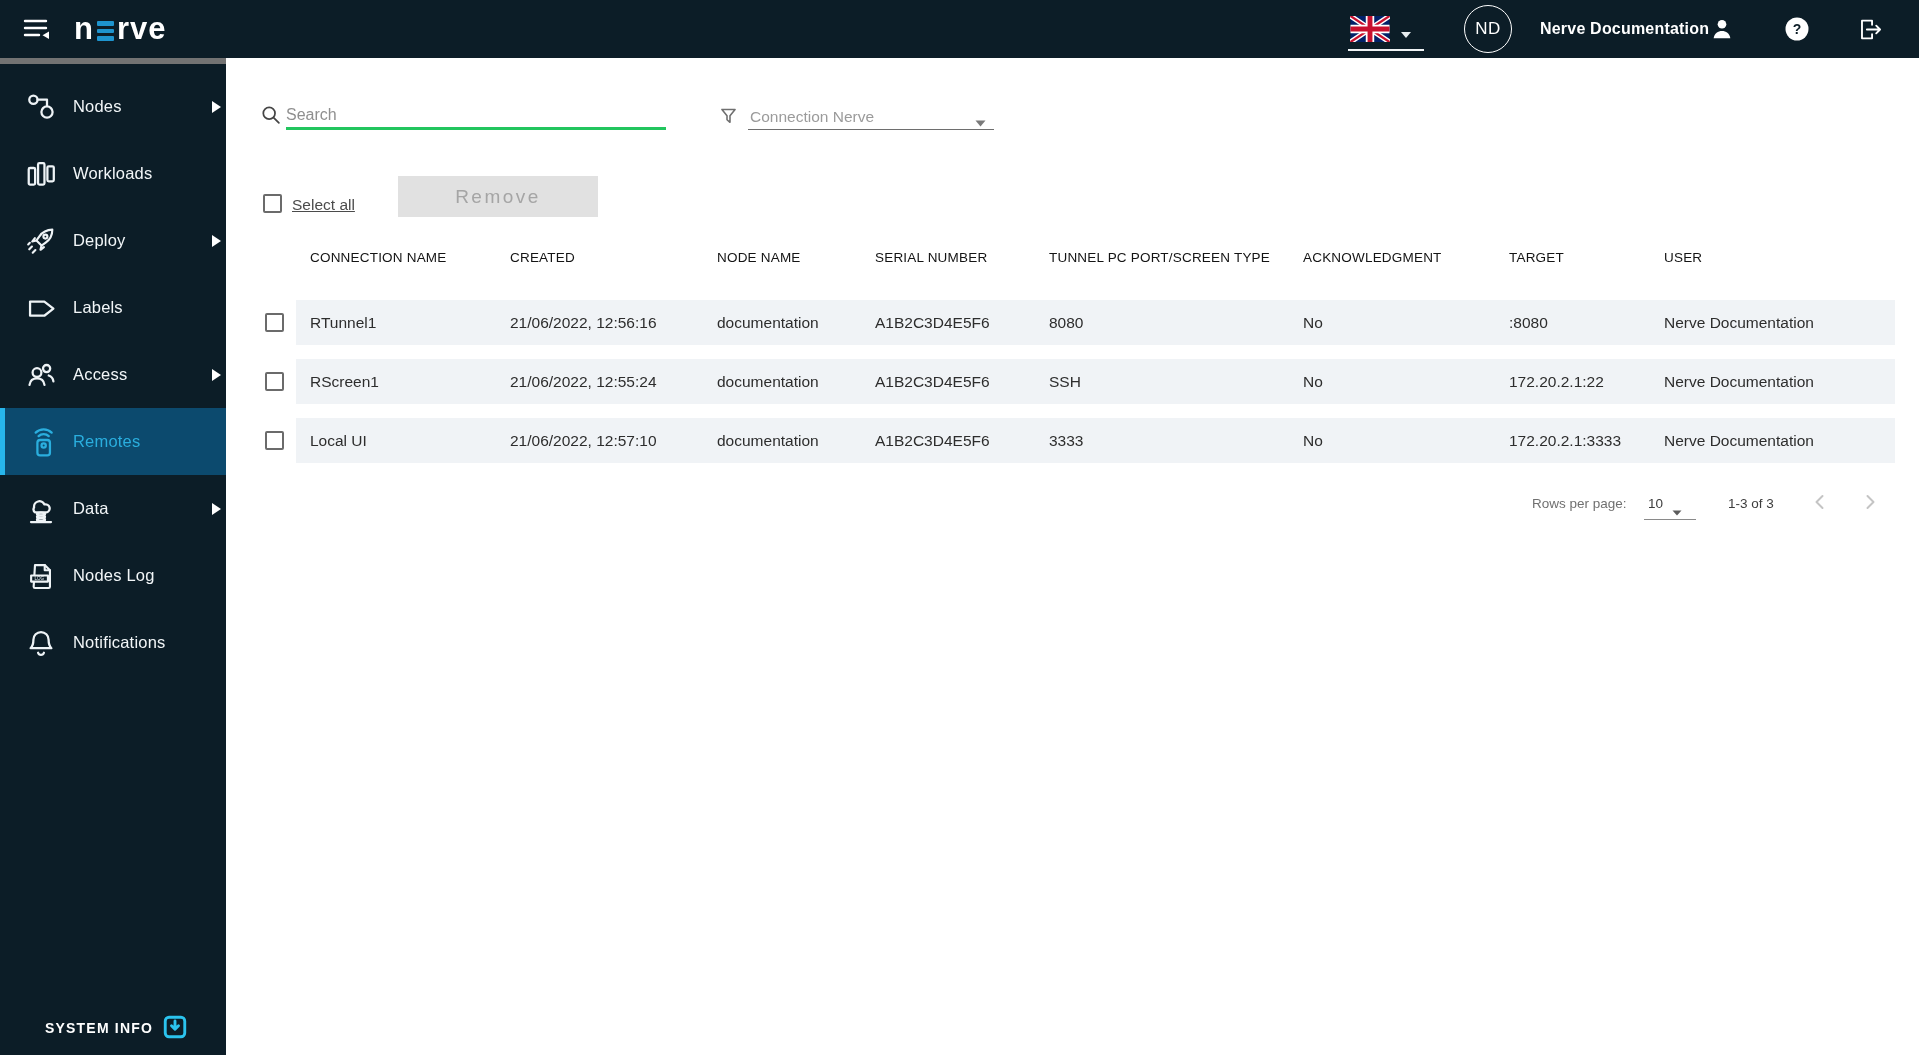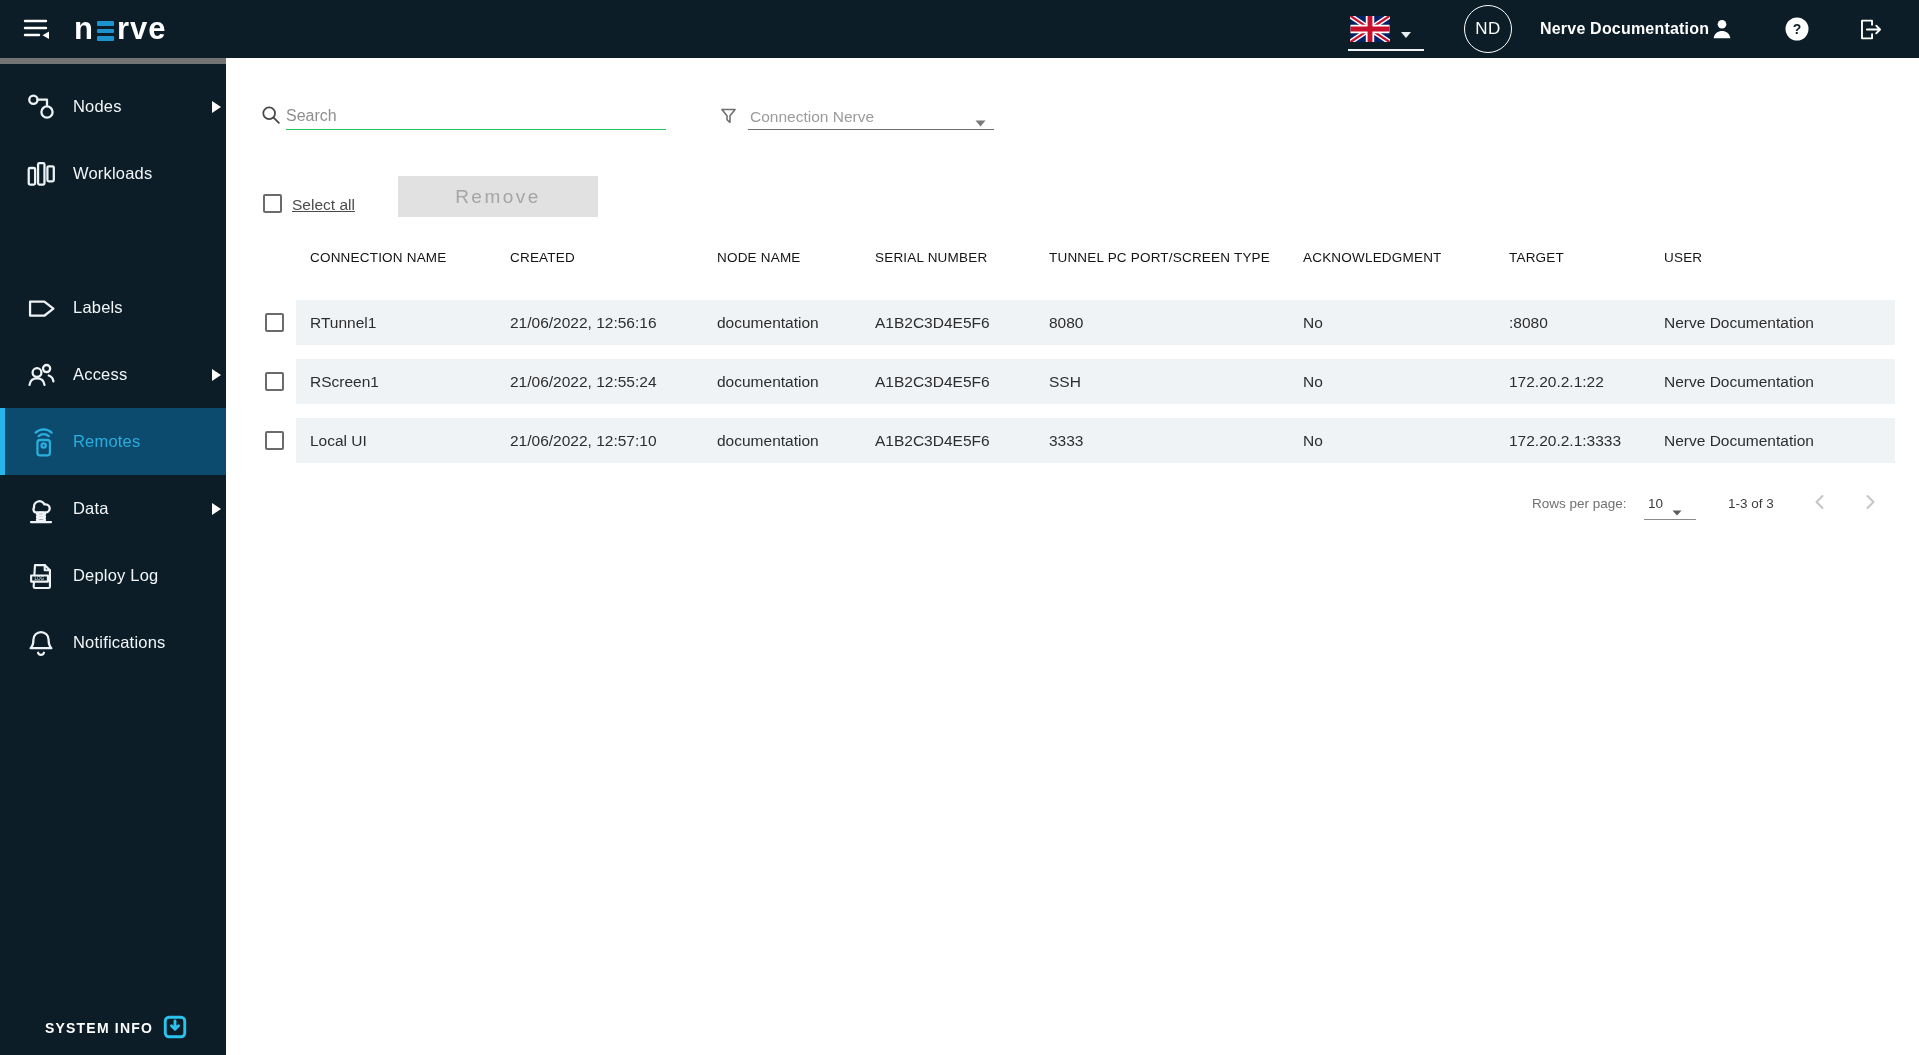--- a/index.html
+++ b/index.html
@@ -37,21 +37,21 @@
   .side-item.active .icon { color:#2aaede; }
   .side-item.active .lbl { color:#2aaede; }
   .sysinfo { position:absolute; left:0; top:944px; width:226px; height:44px; cursor:pointer; }
   .sysinfo .lbl { position:absolute; left:45px; top:12px; color:#fff; font-size:14px; font-weight:bold; letter-spacing:1.2px; }
   .sysinfo .icon { position:absolute; left:160px; top:4px; width:30px; height:30px; color:#2bc3ee; }
   
   .main { position:absolute; left:226px; top:58px; width:1693px; height:997px; background:#fff; }
   .search-wrap { position:absolute; left:34px; top:44px; width:410px; height:30px; }
   .search-wrap .sicon { position:absolute; left:0; top:2px; }
   .search-input { position:absolute; left:26px; top:0; width:380px; height:28px; border:none; outline:none;
-                  border-bottom:1px solid #22c55e; font-size:16px; color:#333; font-family:"Liberation Sans",sans-serif; background:transparent; }
+                  border-bottom:3px solid #22c55e; font-size:16px; color:#333; font-family:"Liberation Sans",sans-serif; background:transparent; }
   .search-input::placeholder { color:#8f8f8f; opacity:1; }
   .filter-wrap { position:absolute; left:492px; top:44px; width:276px; height:30px; cursor:pointer; }
   .filter-wrap .ficon { position:absolute; left:0; top:3px; }
   .filter-field { position:absolute; left:30px; top:0; width:246px; height:28px; border-bottom:1px solid #6e6e6e; }
   .filter-field .ph { position:absolute; left:2px; top:6px; font-size:15.5px; color:#9b9b9b; }
   .filter-field .caret { position:absolute; right:8px; top:11px; }
   .selectall { position:absolute; left:37px; top:136px; height:20px; }
   .cb { width:19px; height:19px; border:2px solid #6b6b6b; border-radius:2px; background:#fff; cursor:pointer; }
   .selectall .cb { position:absolute; left:0; top:0; }
   .selectall .lbl { position:absolute; left:29px; top:2px; font-size:15.5px; color:#4b4b4b; white-space:nowrap;text-decoration:underline; }
@@ -162,20 +162,36 @@
       <span class="icon">
         <svg width="32" height="32" viewBox="0 0 24 24" fill="none" stroke="currentColor" stroke-width="1.7" stroke-linejoin="round">
           <rect x="2.8" y="7.5" width="4.8" height="12.5" rx="1"></rect>
           <rect x="9.8" y="3.8" width="4.8" height="16.2" rx="1"></rect>
           <rect x="16.8" y="6.2" width="4.8" height="11.3" rx="1"></rect>
         </svg>
       </span>
       <span class="lbl">Workloads</span>
     </div>
 
+    <div class="side-item" style="top:143px">
+      <span class="icon">
+        <svg width="32" height="32" viewBox="0 0 24 24" fill="none" stroke="currentColor" stroke-width="1.6" stroke-linecap="round" stroke-linejoin="round">
+          <path d="M20.5 3.5c-4 .1-7.5 1.9-9.7 5L8.6 11.6l3.8 3.8 3.1-2.2c3.1-2.2 5-5.7 5-9.7z"></path>
+          <circle cx="15.3" cy="8.7" r="1.5"></circle>
+          <path d="M8.6 11.6l-3.2.8 2-2.6M12.4 15.4l-.8 3.2 2.6-2"></path>
+          <path d="M5.2 16.2l-2 2M7.8 18.8l-2 2M3.6 13.4l-1.2 1.2"></path>
+        </svg>
+      </span>
+      <span class="lbl">Deploy</span>
+      <span class="chev">
+        <svg width="11" height="14" viewBox="0 0 11 14">
+            <polygon points="1,1 10,7 1,13" fill="#fff"></polygon>
+          </svg>
+      </span>
+    </div>
 
     <div class="side-item" style="top:210px">
       <span class="icon">
         <svg width="32" height="32" viewBox="0 0 24 24" fill="none" stroke="currentColor" stroke-width="1.7" stroke-linejoin="round">
           <path d="M3.8 7.2h10.7l6.8 5.3-6.8 5.3H3.8z"></path>
         </svg>
       </span>
       <span class="lbl">Labels</span>
     </div>
 
@@ -228,21 +244,21 @@
 
     <div class="side-item" style="top:478px">
       <span class="icon">
         <svg width="32" height="32" viewBox="0 0 24 24" fill="none" stroke="currentColor" stroke-width="1.6" stroke-linecap="round" stroke-linejoin="round">
           <path d="M7 3.8h7.3l3.9 3.9V20a1 1 0 0 1-1 1H7a1 1 0 0 1-1-1z" transform="translate(0.5,0)"></path>
           <path d="M14.8 3.8v3.9h3.9"></path>
           <rect x="4.6" y="11.6" width="12.6" height="4.6" fill="#0c1d27"></rect>
           <text x="7.2" y="15.2" font-size="3.4" fill="currentColor" stroke="none" font-family="Liberation Sans, sans-serif">LOG</text>
         </svg>
       </span>
-      <span class="lbl">Deploy Log</span>
+      <span class="lbl">Nodes Log</span>
     </div>
 
     <div class="side-item" style="top:545px">
       <span class="icon">
         <svg width="32" height="32" viewBox="0 0 24 24" fill="none" stroke="currentColor" stroke-width="1.7" stroke-linecap="round" stroke-linejoin="round">
           <path d="M12 3.8a5.7 5.7 0 0 1 5.7 5.7c0 3.8 1 5.3 2.1 6.4H4.2c1.1-1.1 2.1-2.6 2.1-6.4A5.7 5.7 0 0 1 12 3.8z"></path>
           <path d="M9.8 19.3a2.3 2.3 0 0 0 4.4 0"></path>
         </svg>
       </span>
       <span class="lbl">Notifications</span>

